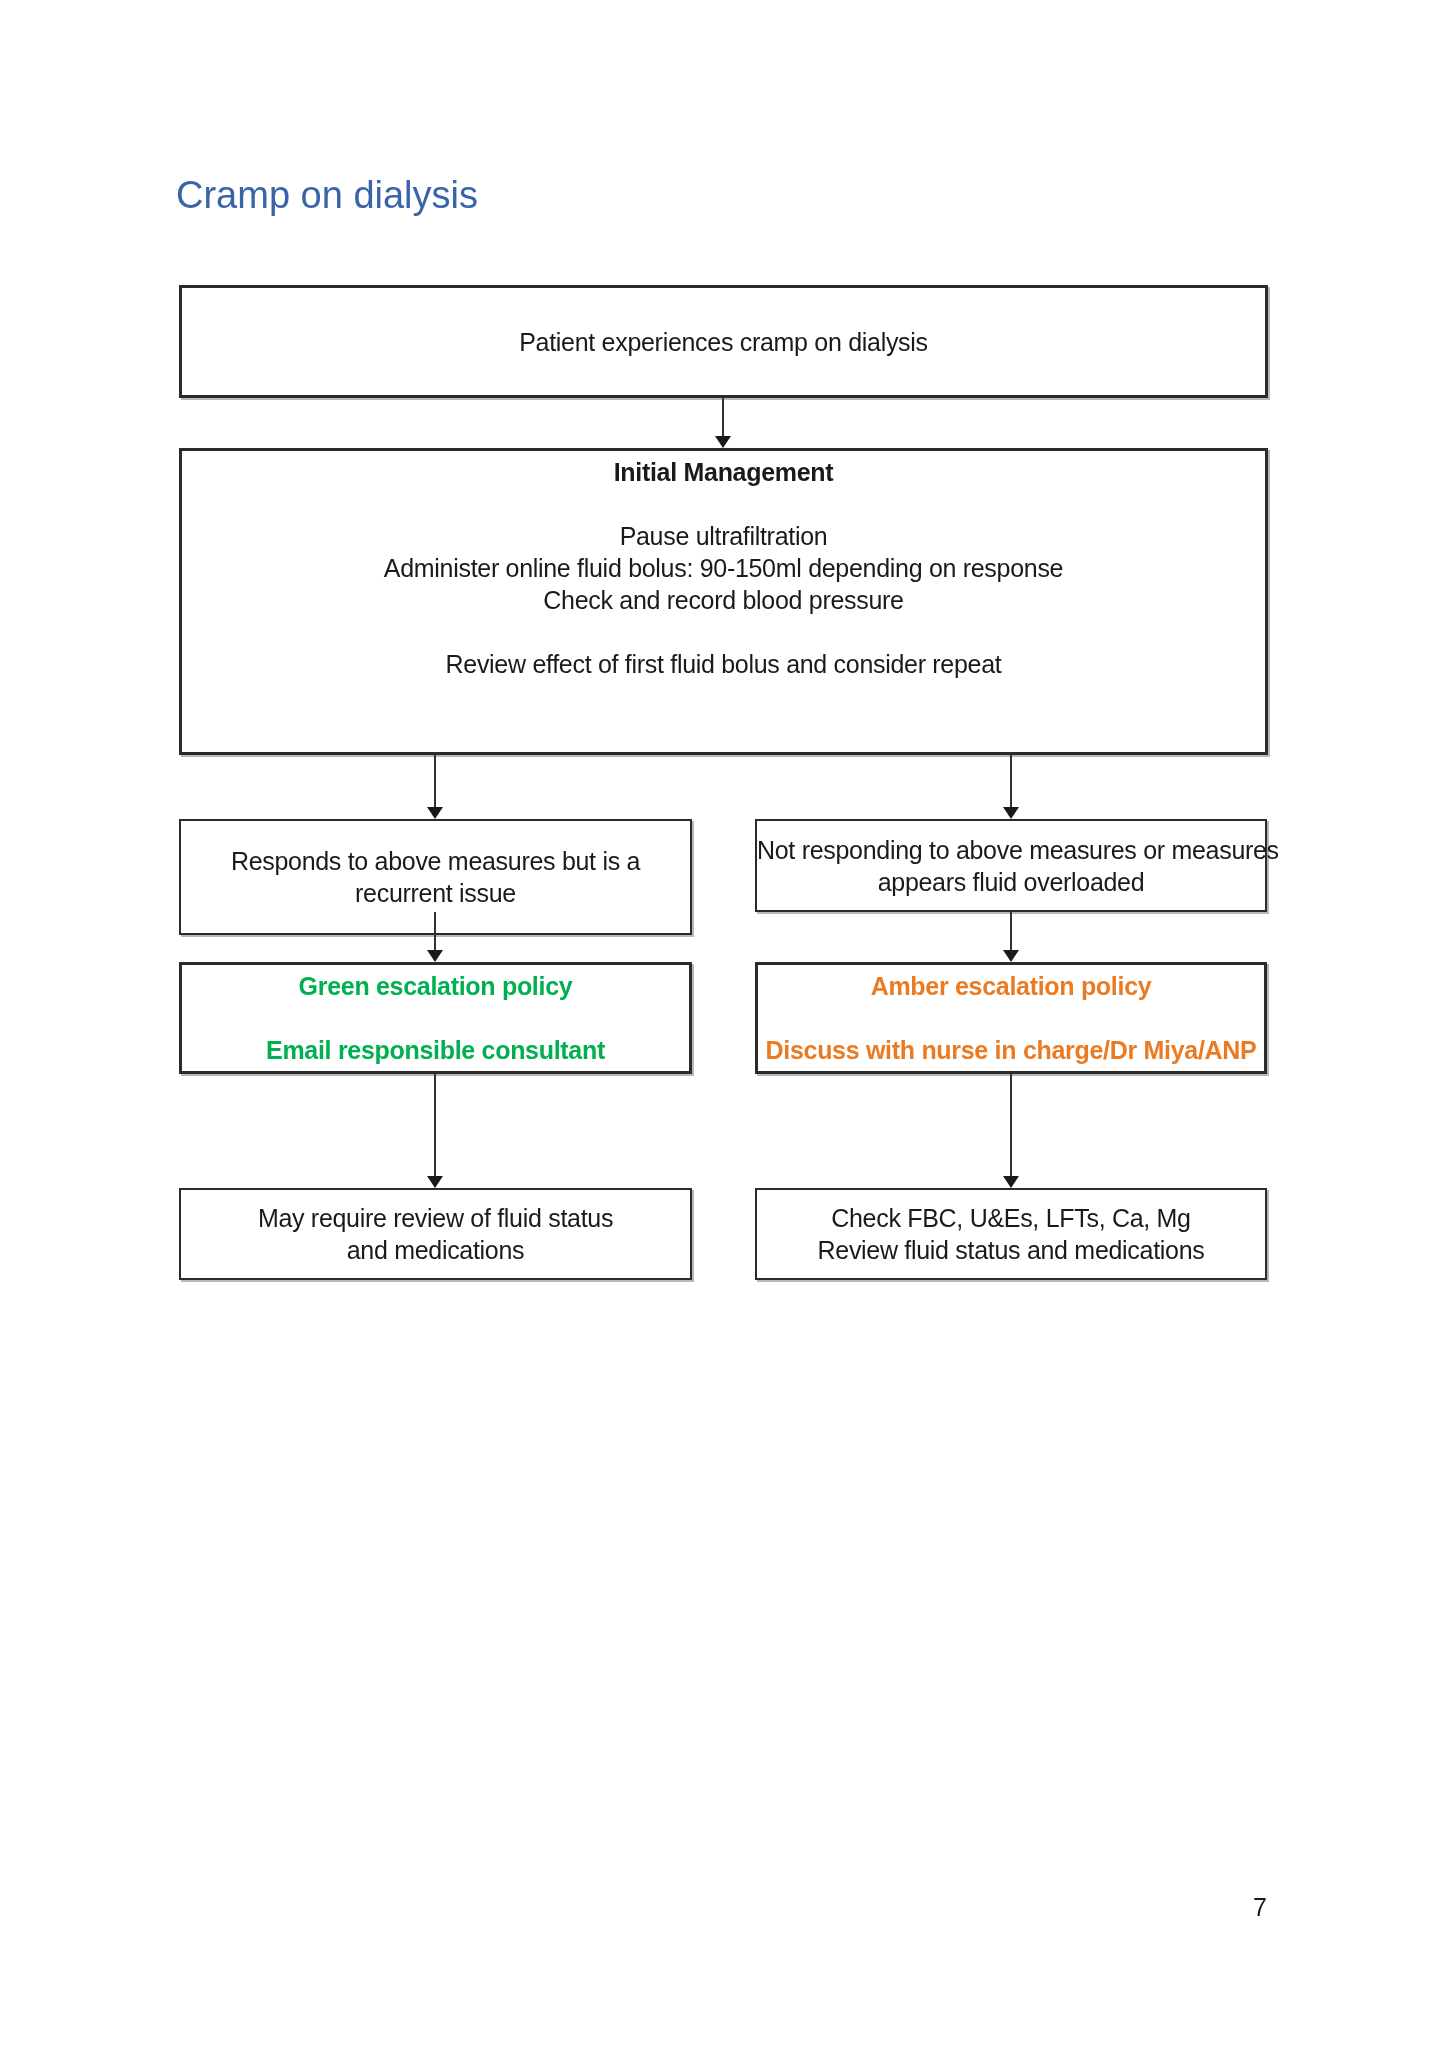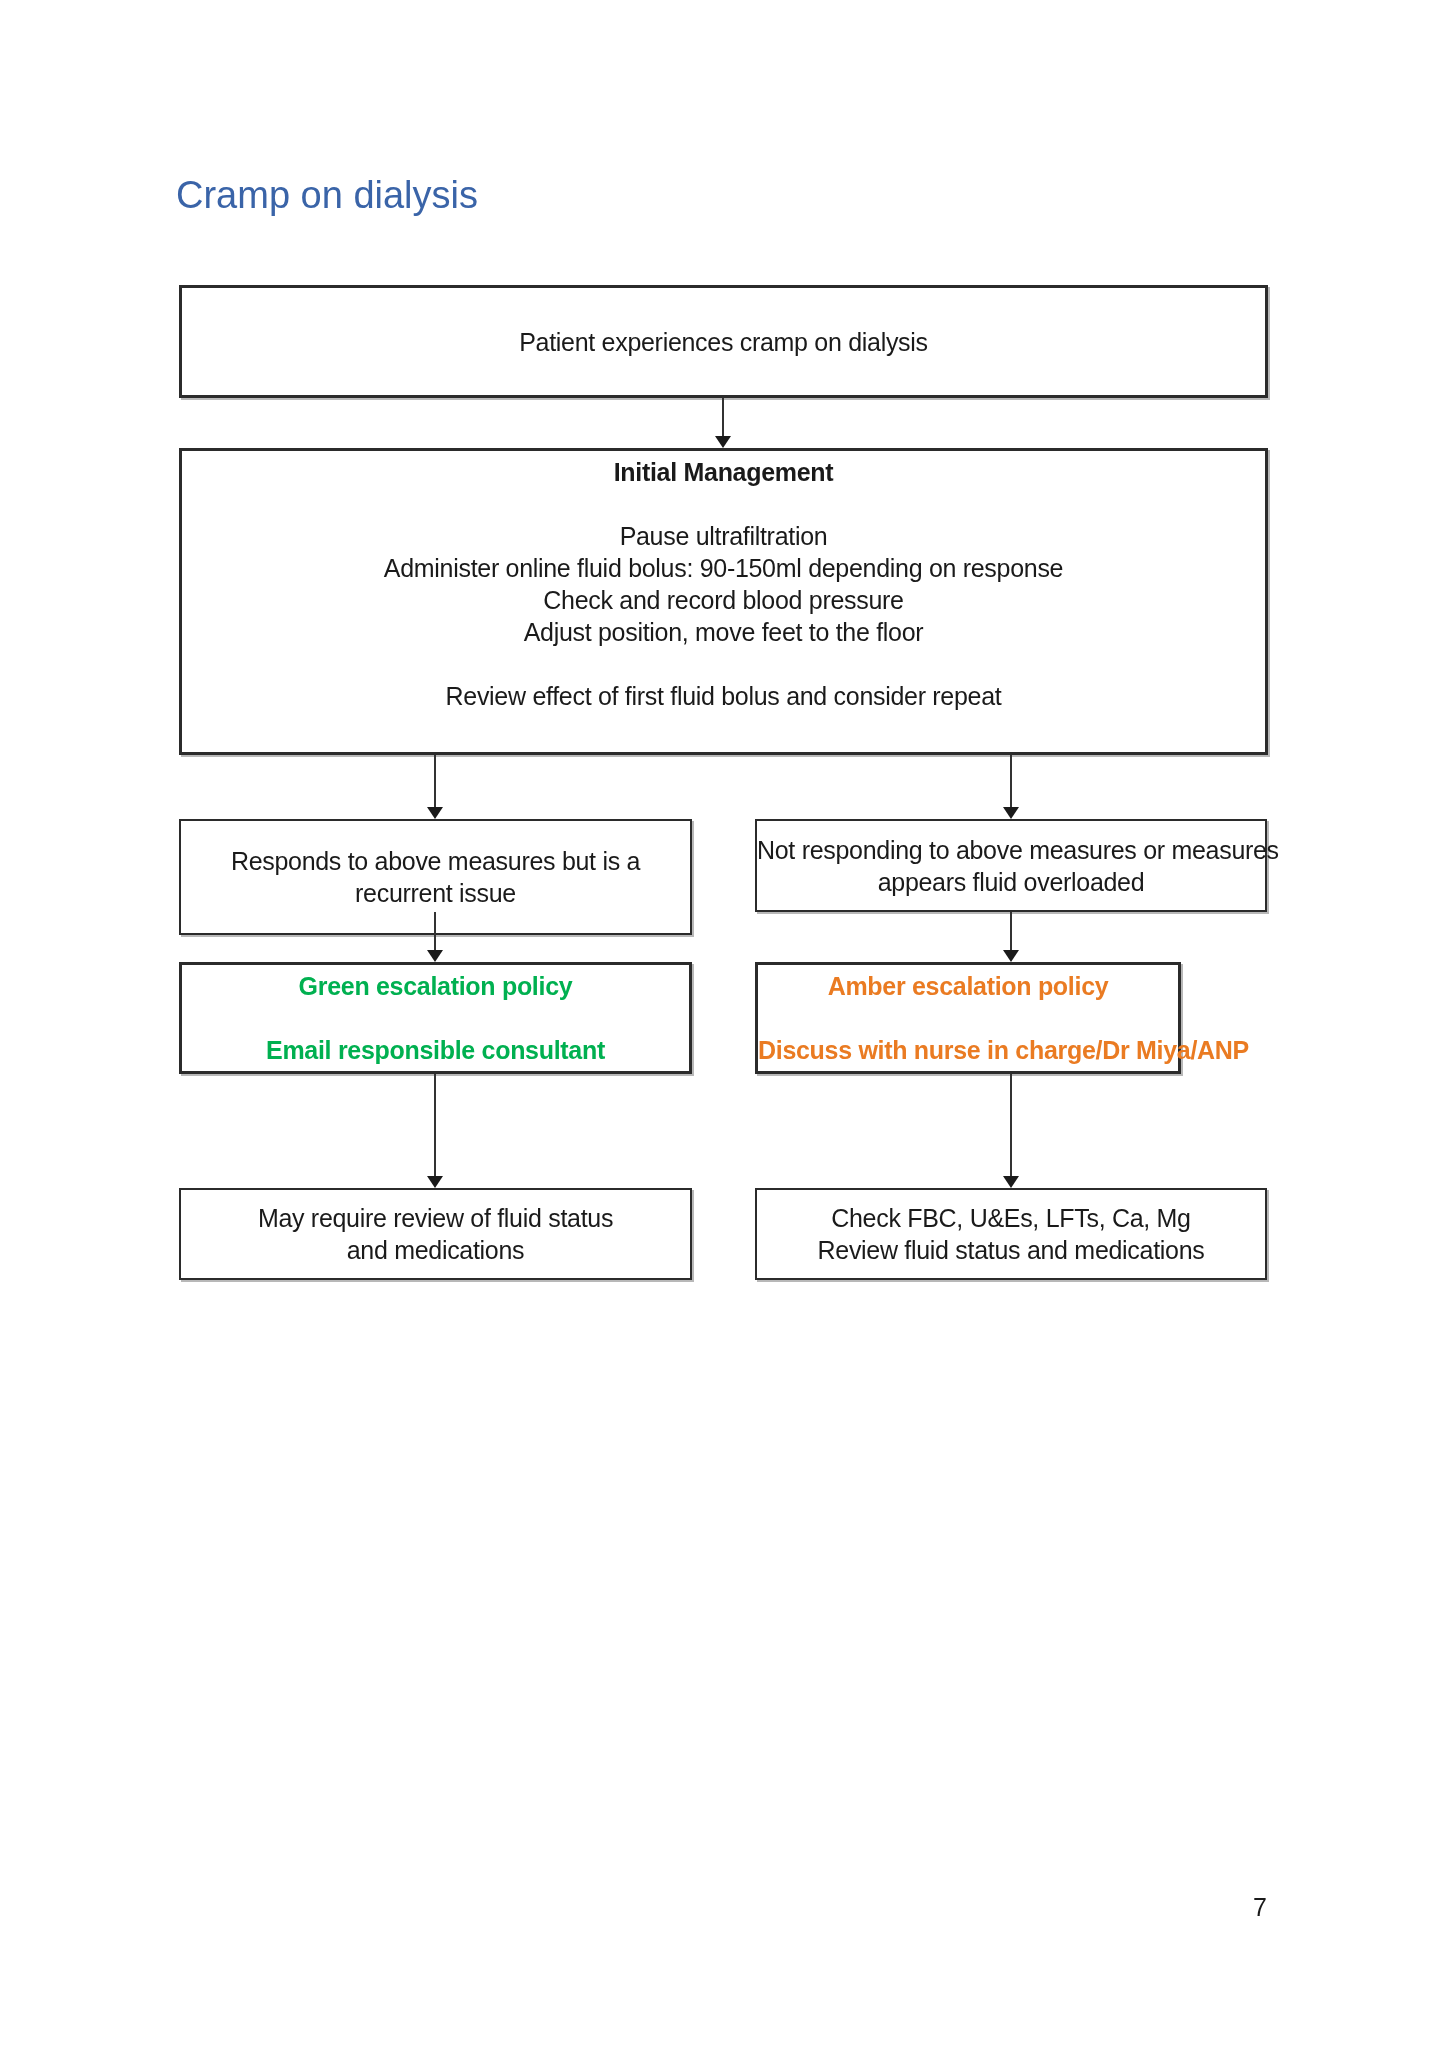--- a/index.html
+++ b/index.html
@@ -93,21 +93,20 @@
     <div class="stem"></div>
     <div class="head"></div>
   </div>
 
   <div class="fbox topflow" style="left:179px; top:448px; width:1089px; height:307px;">
     <div class="ln bold">Initial Management</div>
     <div class="ln"></div>
     <div class="ln">Pause ultrafiltration</div>
     <div class="ln">Administer online fluid bolus: 90-150ml depending on response</div>
     <div class="ln">Check and record blood pressure</div>
-    <div class="ln">Adjust position, move feet to the floor</div>
     <div class="ln"></div>
     <div class="ln">Review effect of first fluid bolus and consider repeat</div>
   </div>
 
   <div class="arrow" style="left:427px; top:755px; height:64px;">
     <div class="stem"></div>
     <div class="head"></div>
   </div>
   <div class="arrow" style="left:1003px; top:755px; height:64px;">
     <div class="stem"></div>
@@ -132,21 +131,21 @@
     <div class="stem"></div>
     <div class="head"></div>
   </div>
 
   <div class="fbox topflow" style="left:179px; top:962px; width:513px; height:112px;">
     <div class="ln green-text">Green escalation policy</div>
     <div class="ln"></div>
     <div class="ln green-text">Email responsible consultant</div>
   </div>
 
-  <div class="fbox topflow" style="left:755px; top:962px; width:426px; height:112px;">
+  <div class="fbox topflow" style="left:755px; top:962px; width:512px; height:112px;">
     <div class="ln amber-text">Amber escalation policy</div>
     <div class="ln"></div>
     <div class="ln amber-text">Discuss with nurse in charge/Dr Miya/ANP</div>
   </div>
 
   <div class="arrow" style="left:427px; top:1074px; height:114px;">
     <div class="stem"></div>
     <div class="head"></div>
   </div>
   <div class="arrow" style="left:1003px; top:1074px; height:114px;">

